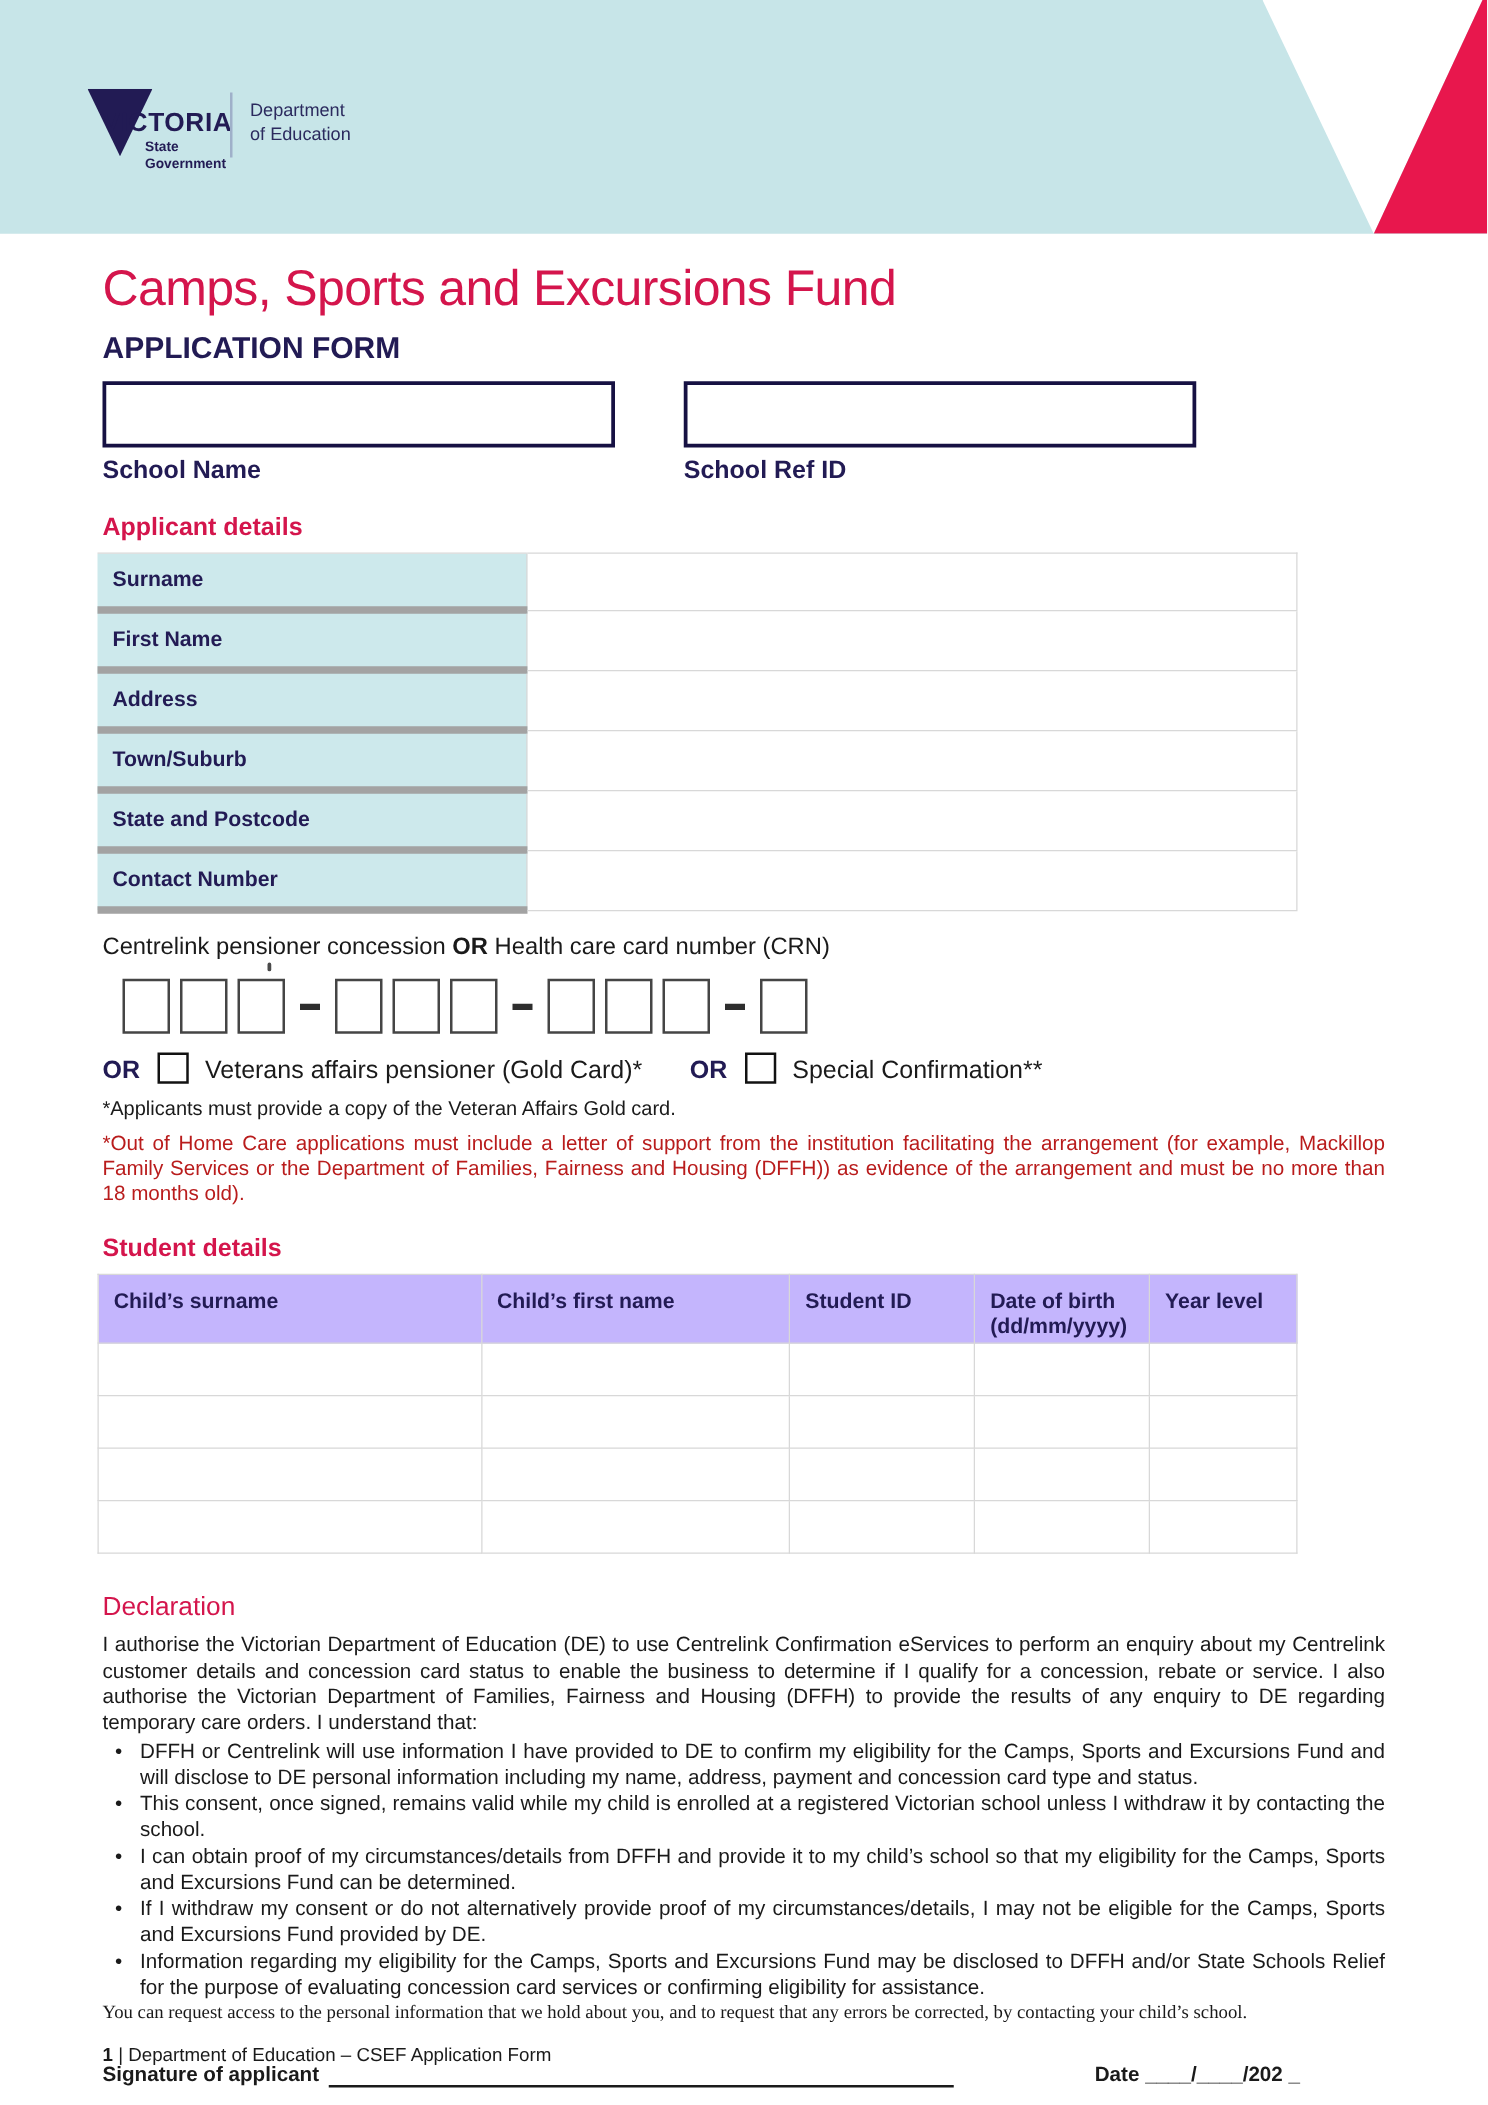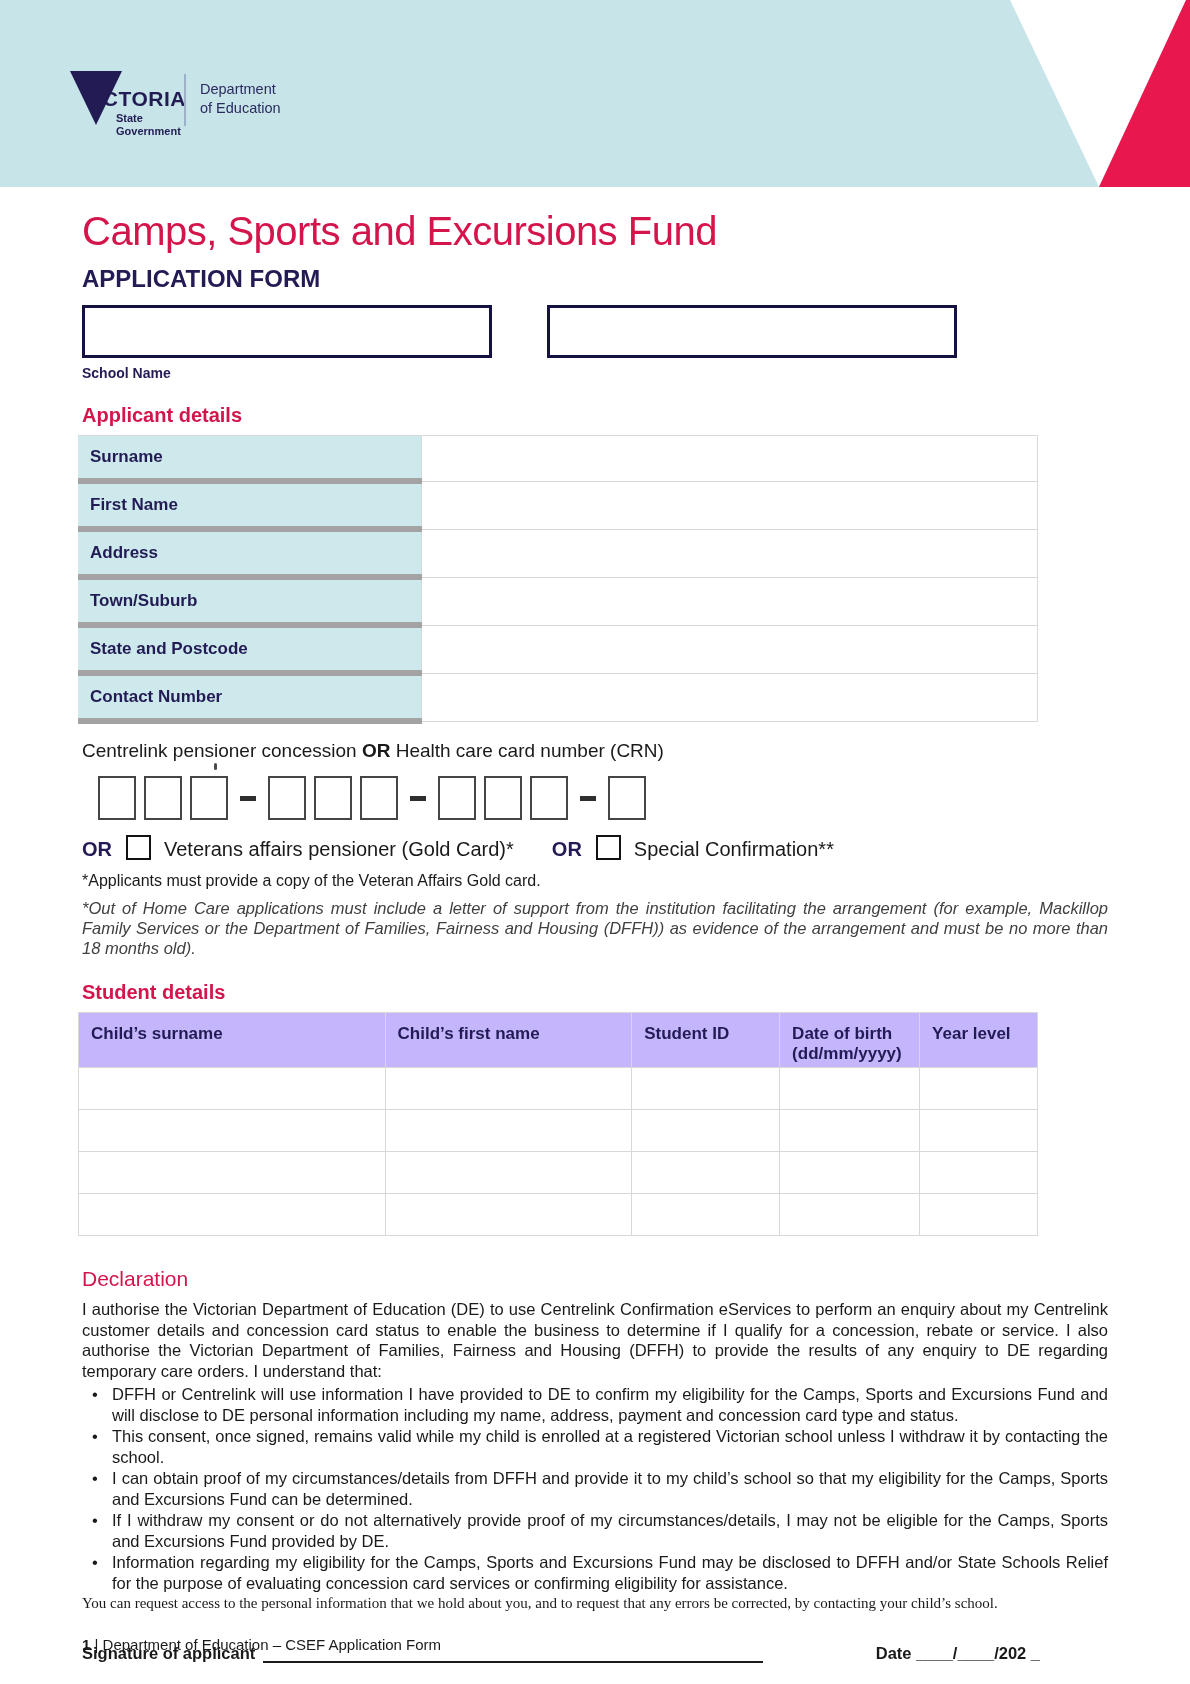--- a/index.html
+++ b/index.html
@@ -23,21 +23,21 @@
     color:#221b54;line-height:13px;}
   .logo-divider{position:absolute;left:184px;top:74px;width:2px;height:52px;background:#9fb0c9;}
   .logo-dept{position:absolute;left:200px;top:80px;font-size:14.5px;color:#2b2a5e;line-height:19px;}
   
   .content{position:absolute;top:187px;left:0;width:1190px;padding:0 82px;box-sizing:border-box;}
   .title{margin:22px 0 0;font-size:40px;line-height:44px;font-weight:400;color:#d4154c;letter-spacing:-.5px;}
   .subtitle{margin:12px 0 0;font-size:24px;line-height:28px;font-weight:bold;color:#221b54;}
   .boxes-row{display:flex;gap:55px;margin-top:12px;}
   .school-box{width:404px;height:47px;border:3px solid #161143;background:#fff;}
   .labels-row{display:flex;gap:55px;margin-top:7px;}
-  .labels-row .lab{width:410px;font-size:14px;font-weight:bold;color:#221b54;}
+  .labels-row .lab{width:410px;font-size:20px;font-weight:bold;color:#221b54;}
   .sec-heading{margin-top:22px;font-size:20px;line-height:24px;font-weight:bold;color:#d4154c;}
   
   .app-table{margin-top:8px;margin-left:-4px;width:960px;border-collapse:collapse;
     border-top:1px solid #d8d8d8;border-right:1px solid #d8d8d8;}
   .app-table td{height:40px;}
   .app-table td.cell-label{width:330px;background:#cde9ec;border-bottom:6px solid #a3a3a3;
     border-right:1px solid #d8d8d8;font-size:17px;font-weight:bold;color:#221b54;padding-left:12px;}
   .app-table td.cell-value{background:#fff;border-bottom:1px solid #d8d8d8;}
   
   .crn-caption{margin-top:16px;font-size:19px;color:#1a1a1a;}
@@ -46,21 +46,21 @@
   .crn-group{display:flex;gap:8px;}
   .crn-box{width:34px;height:40px;border:2px solid #454545;background:#fff;}
   .crn-dash{width:16px;height:5px;background:#2e2e2e;margin:0 12px;}
   .artifact-dot{position:absolute;left:116px;top:-13px;width:3px;height:7px;background:#4a4a4a;border-radius:2px;}
   
   .or-line{margin-top:18px;display:flex;align-items:center;font-size:20px;color:#1a1a1a;}
   .or-word{font-weight:bold;color:#221b54;margin-right:14px;}
   .cbx{width:21px;height:21px;border:2px solid #121212;background:#fff;margin-right:13px;margin-top:-4px;}
   .or-gap{margin-left:38px;}
   .note-small{margin-top:11px;font-size:16px;color:#1a1a1a;}
-  .note-block{margin-top:8px;font-size:16.5px;line-height:20px;color:#404040;text-align:justify;font-style:italic;}
+  .note-block{margin-top:8px;font-size:16.5px;line-height:20px;color:#b91c1c;text-align:justify;}
   
   .stu-table{margin-top:8px;margin-left:-4px;width:960px;border-collapse:collapse;}
   .stu-table th,.stu-table td{border:1px solid #d8d8d8;}
   .stu-table th{background:#c4b5fd;color:#221b54;font-size:17px;font-weight:bold;
     text-align:left;vertical-align:top;padding:11px 10px 0 12px;height:43px;}
   .stu-table td{height:39px;background:#fff;}
   .col-c1{width:307px;}.col-c2{width:247px;}.col-c3{width:148px;}.col-c4{width:140px;}.col-c5{width:118px;}
   
   .decl-heading{margin-top:30px;font-size:21px;line-height:25px;font-weight:400;color:#d4154c;}
   .decl-intro{margin-top:8px;font-size:16.5px;line-height:20.5px;text-align:justify;color:#1a1a1a;}
@@ -105,20 +105,21 @@
 
     <h1 class="title">Camps, Sports and Excursions Fund</h1>
     <h2 class="subtitle">APPLICATION FORM</h2>
 
     <div class="boxes-row">
       <div class="school-box"></div>
       <div class="school-box"></div>
     </div>
     <div class="labels-row">
       <div class="lab">School Name</div>
+      <div class="lab">School Ref ID</div>
     </div>
 
     <div class="sec-heading">Applicant details</div>
     <table class="app-table">
       <tbody>
 
           <tr>
             <td class="cell-label">Surname</td>
             <td class="cell-value"></td>
           </tr>

